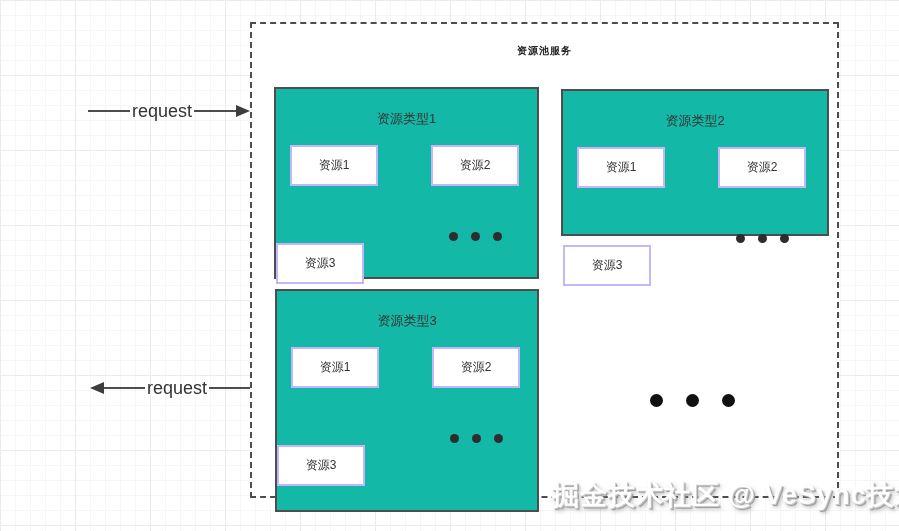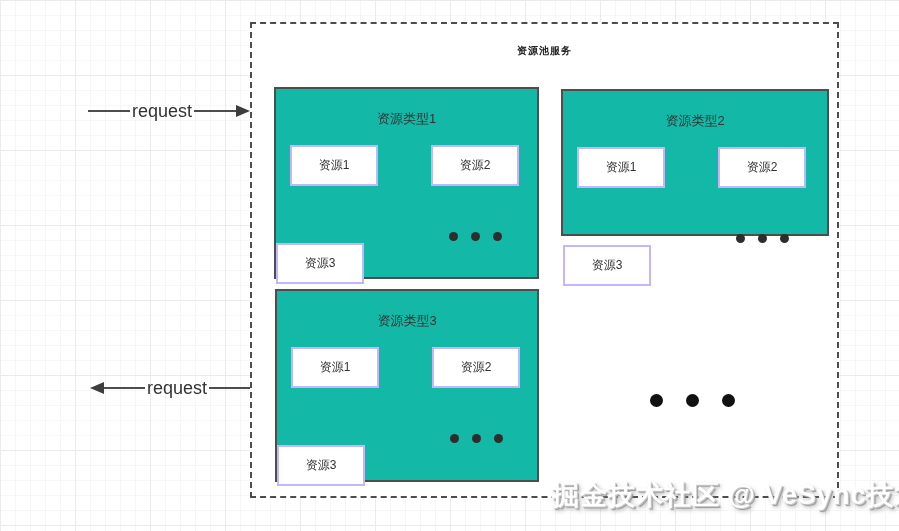--- a/index.html
+++ b/index.html
@@ -38,21 +38,21 @@
   }
 
   
   .group {
     position: absolute;
     background: #14b8a6;
     border: 2px solid #4d4d4d;
   }
   .group-1 { left: 22px;  top: 63px;  width: 265px; height: 192px; }
   .group-2 { left: 309px; top: 65px;  width: 268px; height: 147px; }
-  .group-3 { left: 23px;  top: 265px; width: 264px; height: 193px; }
+  .group-3 { left: 23px;  top: 265px; width: 264px; height: 223px; }
   .group-label {
     position: absolute;
     left: 0; top: 21px;
     width: 100%;
     text-align: center;
     font-size: 13px;
     color: #333;
   }
   .res-box {
     position: absolute;

